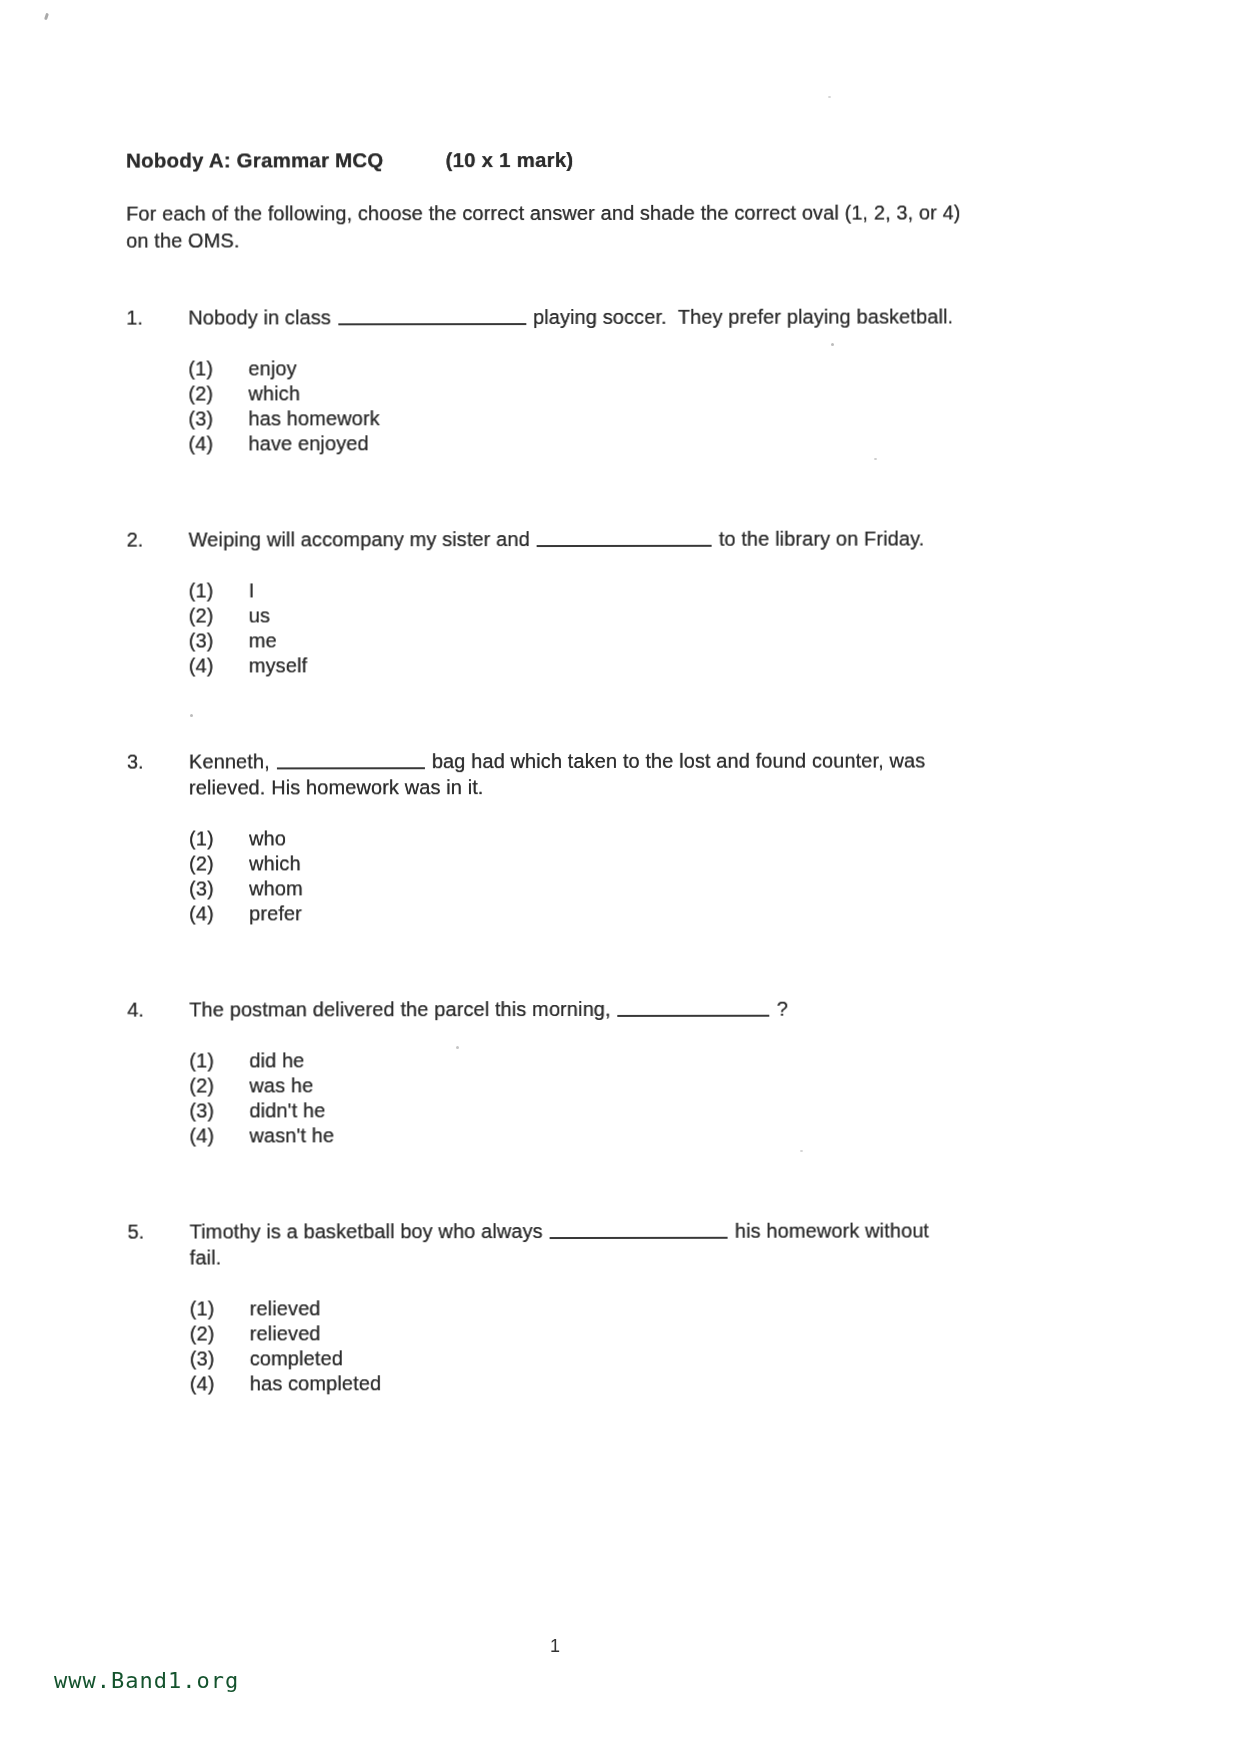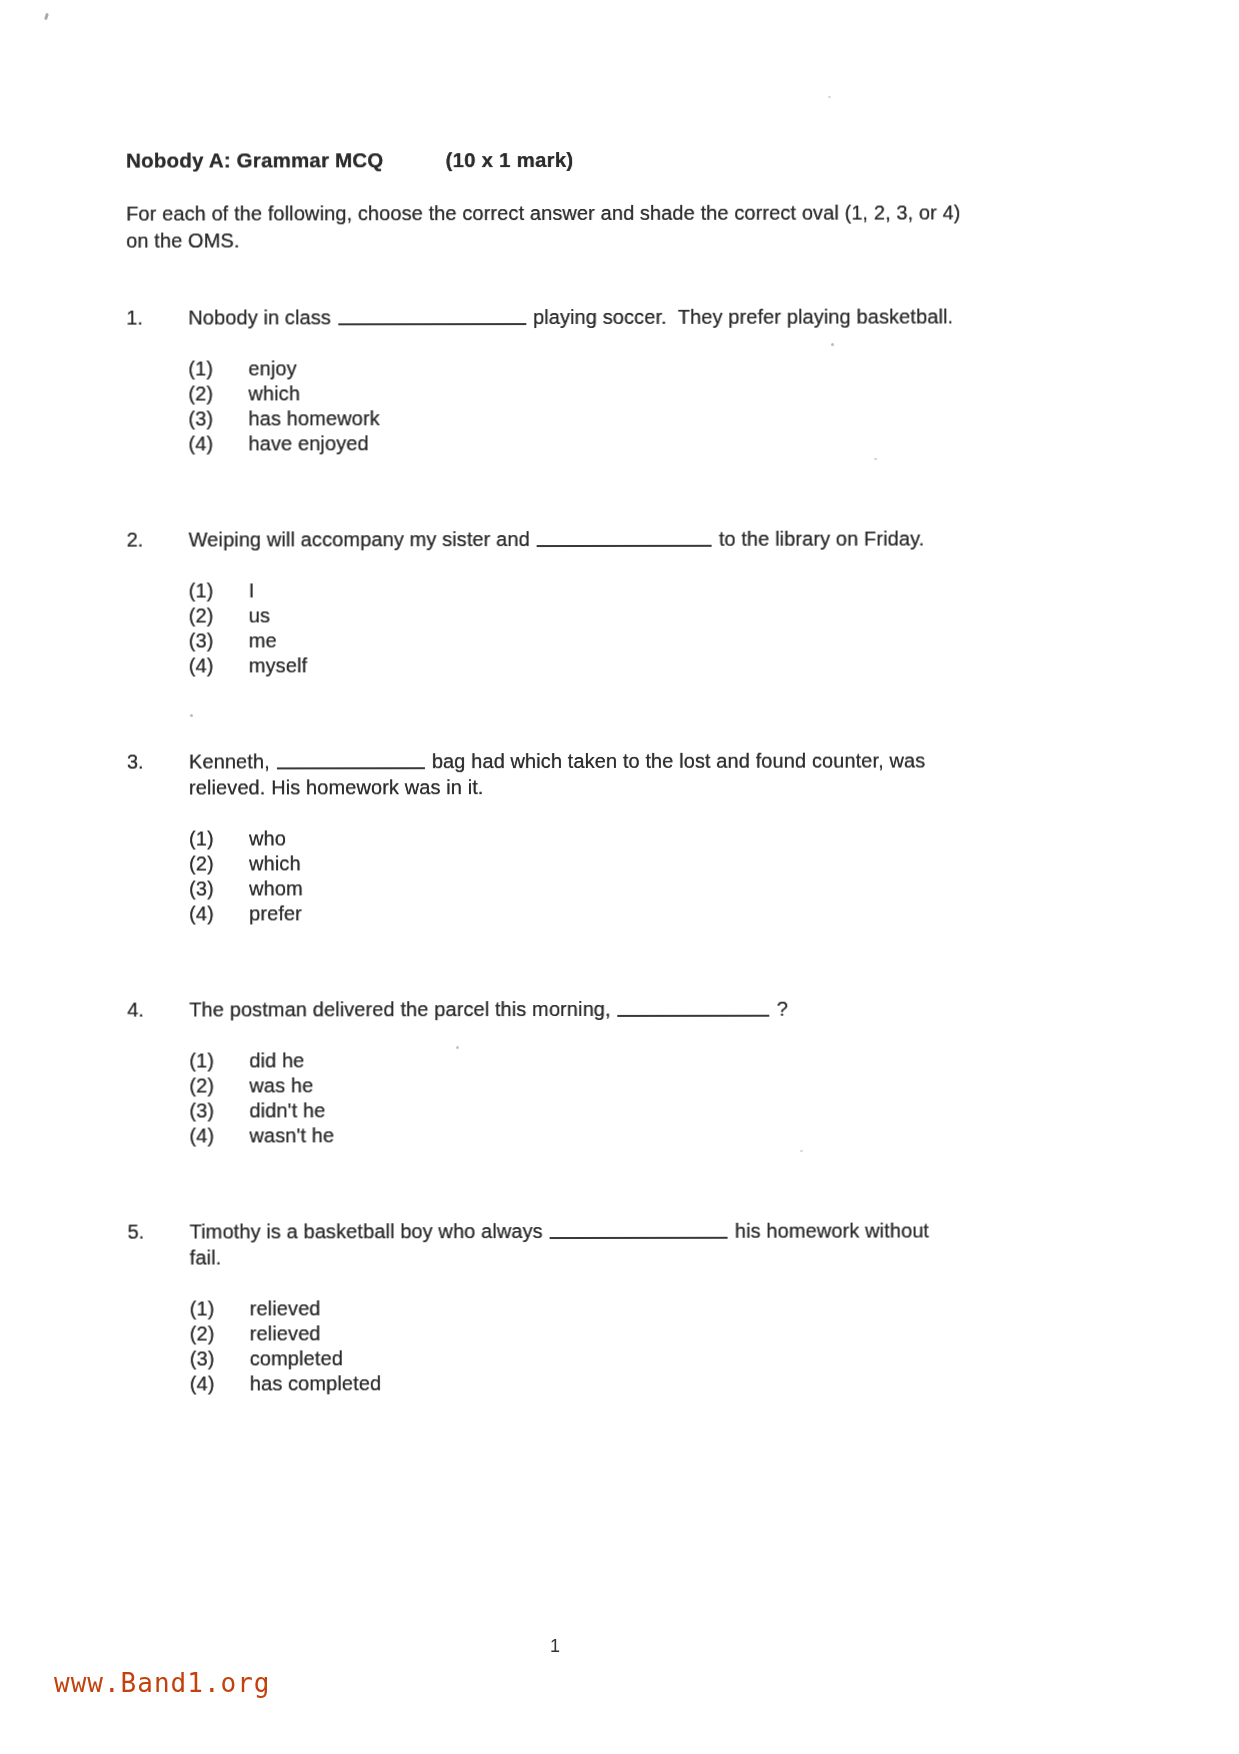--- a/index.html
+++ b/index.html
@@ -43,21 +43,21 @@
   .opt-num { width: 60px; flex: none; }
   .footer-page-num {
     position: absolute; left: 550px; top: 1636px;
     font-size: 18px; color: #333;
     font-family: "Liberation Sans", sans-serif;
     filter: blur(0.2px);
   }
   .watermark {
     position: absolute; left: 54px; top: 1668px;
     font-family: "DejaVu Sans Mono", monospace;
-    font-size: 26px; color: #c2410c; letter-spacing: 1px;
+    font-size: 22px; color: #14532d; letter-spacing: 1px;
   }
   .speck { position: absolute; background: #555; border-radius: 50%; opacity: 0.35; }
   .speck.s1 { left: 45px; top: 13px; width: 3px; height: 7px; border-radius: 2px; transform: rotate(18deg); opacity: 0.5; }
   .speck.s2 { left: 828px; top: 96px; width: 3px; height: 2px; opacity: 0.25; }
   .speck.s3 { left: 831px; top: 343px; width: 3px; height: 3px; opacity: 0.4; }
   .speck.s4 { left: 874px; top: 458px; width: 3px; height: 2px; opacity: 0.3; }
   .speck.s5 { left: 190px; top: 714px; width: 3px; height: 3px; opacity: 0.4; }
   .speck.s6 { left: 456px; top: 1046px; width: 3px; height: 3px; opacity: 0.35; }
   .speck.s7 { left: 800px; top: 1150px; width: 3px; height: 2px; opacity: 0.25; }
 </style>

